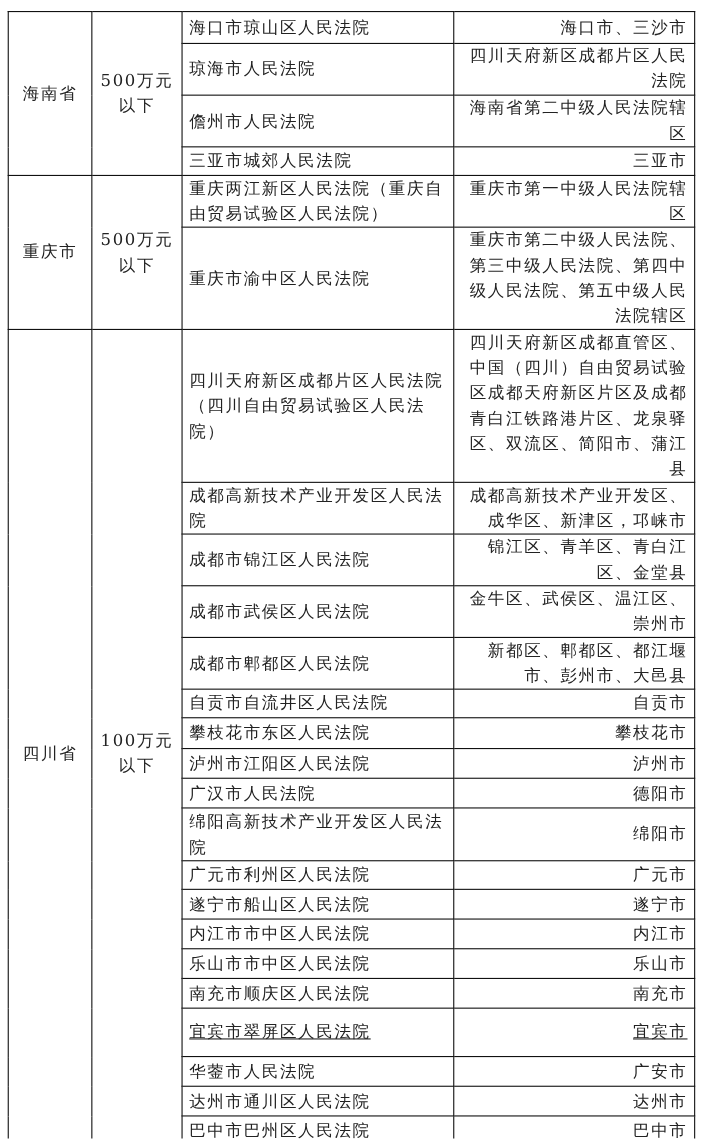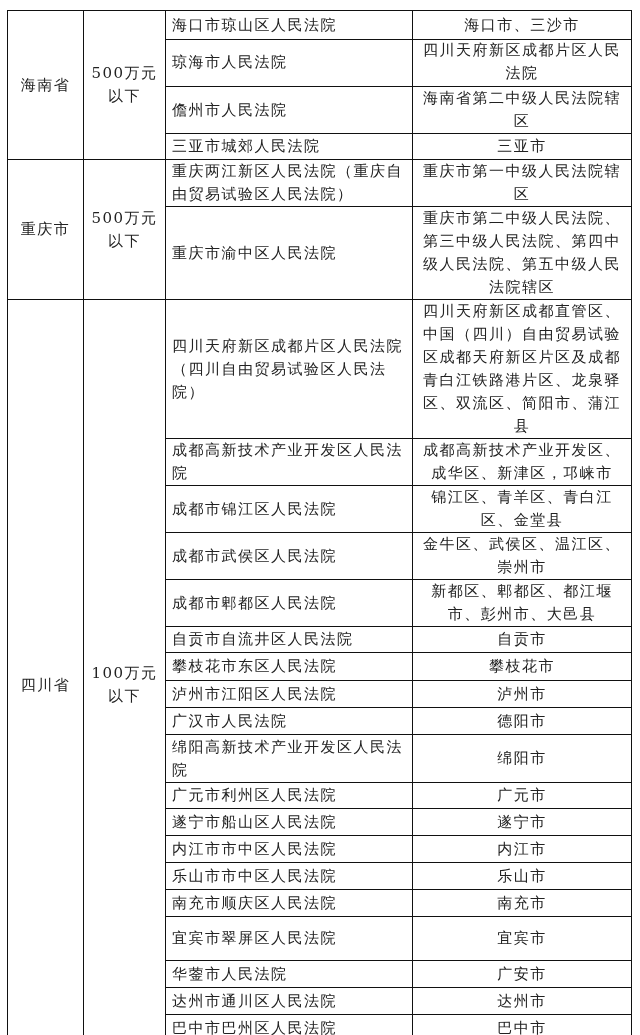--- a/index.html
+++ b/index.html
@@ -15,21 +15,21 @@
     padding: 0 6px;
     font-size: 15px;
     line-height: 23px;
     letter-spacing: 1.5px;
     vertical-align: middle;
     word-break: break-all;
   }
   td.prov { text-align: center; letter-spacing: 2px; }
   td.amt { text-align: center; letter-spacing: 0.5px; line-height: 22px; }
   td.court { text-align: left; }
-  td.juris { text-align: center; }
+  td.juris { text-align: right; }
   col.c1 { width: 76px; }
   col.c2 { width: 82px; }
   col.c3 { width: 247px; }
   col.c4 { width: 219px; }
 </style>
 </head>
 <body>
 
 <table class="court-table">
   <colgroup>
@@ -131,21 +131,21 @@
         <td class="juris">内江市</td>
       </tr>
       <tr style="height: 27px;">
         <td class="court">乐山市市中区人民法院</td>
         <td class="juris">乐山市</td>
       </tr>
       <tr style="height: 27px;">
         <td class="court">南充市顺庆区人民法院</td>
         <td class="juris">南充市</td>
       </tr>
-      <tr style="height: 44px;">
+      <tr style="height: 44px; text-decoration: underline;">
         <td class="court">宜宾市翠屏区人民法院</td>
         <td class="juris">宜宾市</td>
       </tr>
       <tr style="height: 27px;">
         <td class="court">华蓥市人民法院</td>
         <td class="juris">广安市</td>
       </tr>
       <tr style="height: 27px;">
         <td class="court">达州市通川区人民法院</td>
         <td class="juris">达州市</td>

